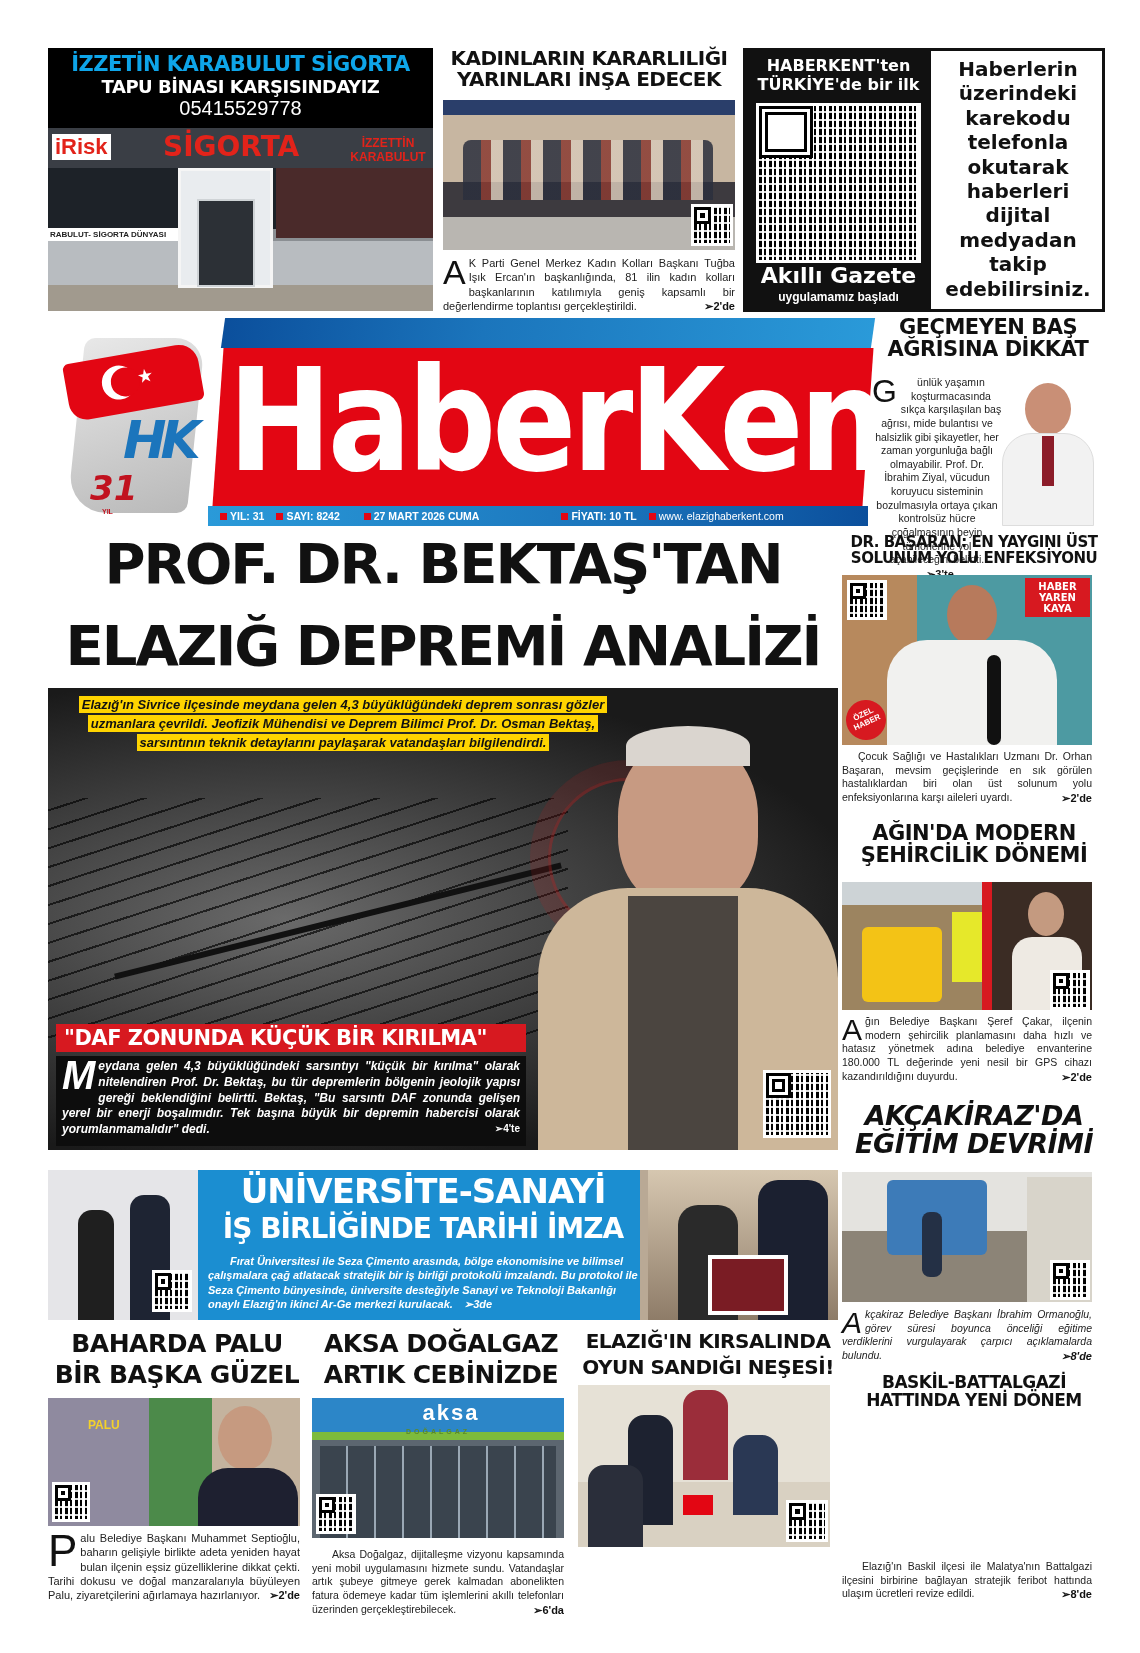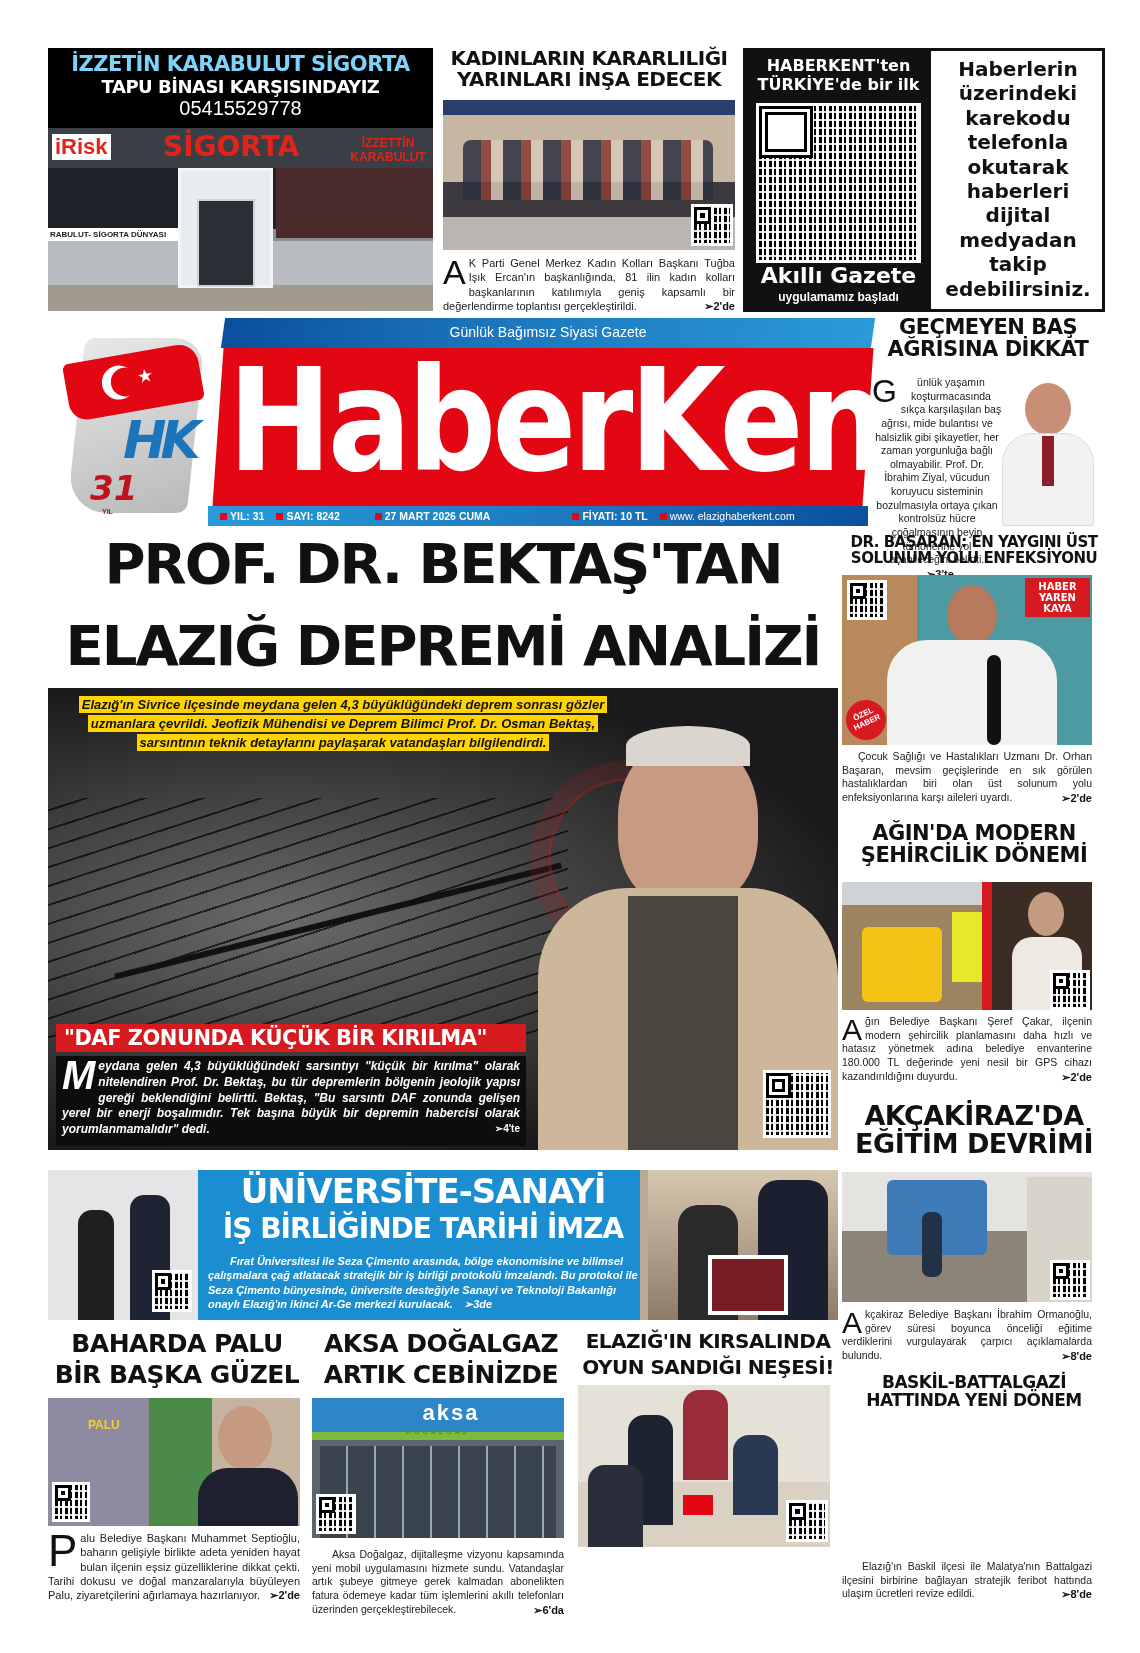--- a/index.html
+++ b/index.html
@@ -20,21 +20,21 @@
     position: relative; }
   .qr-inner::before { content: ""; position: absolute; inset: 0;
     background: repeating-linear-gradient(0deg, transparent 0 3px, rgba(255,255,255,0.85) 3px 5px, transparent 5px 8px); }
   .qr-inner::after { content: ""; position: absolute; left: 0; top: 0; width: 30%; height: 30%; border: 3px solid #000; background: #fff; box-shadow: inset 0 0 0 3px #fff, inset 0 0 0 6px #000; }
   .tag { position: absolute; background: #d71920; color: #fff; font-weight: bold; font-size: 10px; text-align: center; line-height: 1.1; padding: 3px 6px; font-family: "DejaVu Sans", sans-serif; }
 </style>
 </head>
 <body>
 
 <div class="abs" style="left:48px;top:48px;width:385px;height:263px;background:#000;overflow:hidden;">
-  <div style="color:#7dd3fc;font-weight:bold;font-size:21px;text-align:center;margin-top:4px;font-family:'DejaVu Sans',sans-serif;letter-spacing:-0.5px;">İZZETİN KARABULUT SİGORTA</div>
+  <div style="color:#0ea5e9;font-weight:bold;font-size:21px;text-align:center;margin-top:4px;font-family:'DejaVu Sans',sans-serif;letter-spacing:-0.5px;">İZZETİN KARABULUT SİGORTA</div>
   <div style="color:#fff;font-weight:bold;font-size:18px;text-align:center;font-family:'DejaVu Sans',sans-serif;letter-spacing:-0.5px;">TAPU BİNASI KARŞISINDAYIZ</div>
   <div style="color:#fff;font-size:20px;text-align:center;">05415529778</div>
   <div style="position:absolute;left:0;top:80px;width:385px;height:183px;background:linear-gradient(180deg,#3a3e45 0 22%,#1d2228 22% 55%,#8b8f93 55% 62%,#b8bcc0 62% 86%,#a19a8e 86%);">
     <div style="position:absolute;left:4px;top:6px;color:#e2231a;font-weight:bold;font-size:22px;background:#fff;padding:0 3px;">iRisk</div>
     <div style="position:absolute;left:115px;top:2px;color:#e2231a;font-weight:bold;font-size:28px;font-family:'DejaVu Sans',sans-serif;">SİGORTA</div>
     <div style="position:absolute;left:300px;top:8px;width:80px;color:#e2231a;font-weight:bold;font-size:12px;text-align:center;">İZZETTİN KARABULUT</div>
     <div style="position:absolute;left:130px;top:40px;width:95px;height:120px;background:#e9ecef;border:3px solid #f5f5f5;">
       <div style="position:absolute;left:16px;top:28px;width:58px;height:88px;background:#2c3036;border:2px solid #cfd3d6;"></div>
     </div>
     <div style="position:absolute;left:0;top:100px;width:130px;background:#fff;color:#222;font-size:8px;font-weight:bold;padding:2px;">RABULUT- SİGORTA DÜNYASI</div>
@@ -78,29 +78,28 @@
       <div style="position:absolute;left:36px;top:10px;width:34px;height:34px;border-radius:50%;background:#fff;"></div>
       <div style="position:absolute;left:45px;top:13px;width:29px;height:29px;border-radius:50%;background:#e30613;"></div>
       <div style="position:absolute;left:72px;top:16px;color:#fff;font-size:18px;line-height:1;">★</div>
     </div>
     <div style="position:absolute;left:75px;top:82px;color:#1b75bc;font-weight:bold;font-size:52px;font-family:'DejaVu Sans',sans-serif;font-style:italic;letter-spacing:-6px;">HK</div>
     <div style="position:absolute;left:42px;top:140px;color:#c1121f;font-weight:bold;font-size:34px;font-family:'DejaVu Sans',sans-serif;font-style:italic;">31</div>
     <div style="position:absolute;left:54px;top:180px;color:#c1121f;font-weight:bold;font-size:7px;">YIL</div>
   </div>
 
   <div style="position:absolute;left:175px;top:0;width:650px;height:30px;background:linear-gradient(90deg,#0b4f9c,#1b75bc 40%,#2a9ad9);transform:skewX(-8deg);"></div>
-  <div style="position:absolute;left:175px;top:6px;width:650px;text-align:center;color:#fff;font-size:14px;">Günlük Bağımsız Siyasi Gazete</div>
 
   <div style="position:absolute;left:170px;top:30px;width:650px;height:158px;background:#e30613;transform:skewX(-4deg);"></div>
   <div style="position:absolute;left:180px;top:20px;width:640px;text-align:center;color:#fff;font-weight:bold;font-size:124px;letter-spacing:-4px;font-family:'DejaVu Sans',sans-serif;transform:scaleY(1.15);transform-origin:top;">HaberKent</div>
 
   <div style="position:absolute;left:160px;top:188px;width:660px;height:20px;background:linear-gradient(90deg,#2a9ad9,#1b75bc 60%,#0b4f9c);display:flex;align-items:center;gap:12px;padding-left:12px;font-size:10.5px;font-weight:bold;color:#fff;">
     <span><span style="display:inline-block;width:7px;height:7px;background:#e30613;margin-right:3px;"></span><span>YIL: 31</span></span>
     <span><span style="display:inline-block;width:7px;height:7px;background:#e30613;margin-right:3px;"></span><span>SAYI: 8242</span></span>
-    <span style="margin-left:23px;"><span style="display:inline-block;width:7px;height:7px;background:#e30613;margin-right:3px;"></span><span>27 MART 2026 CUMA</span></span>
+    <span style="margin-left:12px;"><span style="display:inline-block;width:7px;height:7px;background:#e30613;margin-right:3px;"></span><span>27 MART 2026 CUMA</span></span>
     <span style="margin-left:70px;"><span style="display:inline-block;width:7px;height:7px;background:#e30613;margin-right:3px;"></span><span>FİYATI: 10 TL</span></span>
     <span style="font-weight:normal;"><span style="display:inline-block;width:7px;height:7px;background:#e30613;margin-right:3px;"></span><span>www. elazighaberkent.com</span></span>
   </div>
 </div>
 
 <div class="abs" style="left:872px;top:316px;width:232px;height:210px;">
   <div class="hd" style="font-size:21px;">GEÇMEYEN BAŞ AĞRISINA DİKKAT</div>
   <div class="photo" style="left:125px;top:62px;width:100px;height:148px;">
     <div style="position:absolute;left:28px;top:5px;width:46px;height:52px;border-radius:50%;background:#c98f76;"></div>
     <div style="position:absolute;left:5px;top:55px;width:92px;height:93px;background:#f2f2f2;border-radius:30px 30px 0 0;border:1px solid #ddd;"></div>
@@ -175,21 +174,21 @@
         <div class="qr-inner"></div>
       </div>
   </div>
   <div class="body-txt" style="position:absolute;left:0;top:193px;width:250px;font-size:10.5px;">
     <span class="dropcap" style="font-size:30px;line-height:25px;">A</span>
     <span>ğın Belediye Başkanı Şeref Çakar, ilçenin modern şehircilik planlamasını daha hızlı ve hatasız yönetmek adına belediye envanterine 180.000 TL değerinde yeni nesil bir GPS cihazı kazandırıldığını duyurdu.</span>
     <span class="ref">➢2'de</span>
   </div>
 </div>
 
-<div class="abs" style="left:842px;top:1102px;width:264px;height:268px;">
+<div class="abs" style="left:842px;top:1102px;width:264px;height:268px;font-style:italic;">
   <div class="hd" style="font-size:27px;">AKÇAKİRAZ'DA EĞİTİM DEVRİMİ</div>
   <div class="photo" style="left:0;top:70px;width:250px;height:130px;background:linear-gradient(180deg,#e4e3df 0 45%,#8c8477 45%);">
     <div style="position:absolute;left:45px;top:8px;width:100px;height:75px;background:#3d7bb8;border-radius:6px;"></div>
     <div style="position:absolute;left:185px;top:5px;width:65px;height:125px;background:#d8d4ca;"></div>
     <div style="position:absolute;left:80px;top:40px;width:20px;height:65px;background:#243045;border-radius:8px;"></div>
     <div class="qr" style="left:208px;top:88px;width:40px;height:40px;">
         <div class="qr-inner"></div>
       </div>
   </div>
   <div class="body-txt" style="position:absolute;left:0;top:206px;width:250px;font-size:10.5px;">

